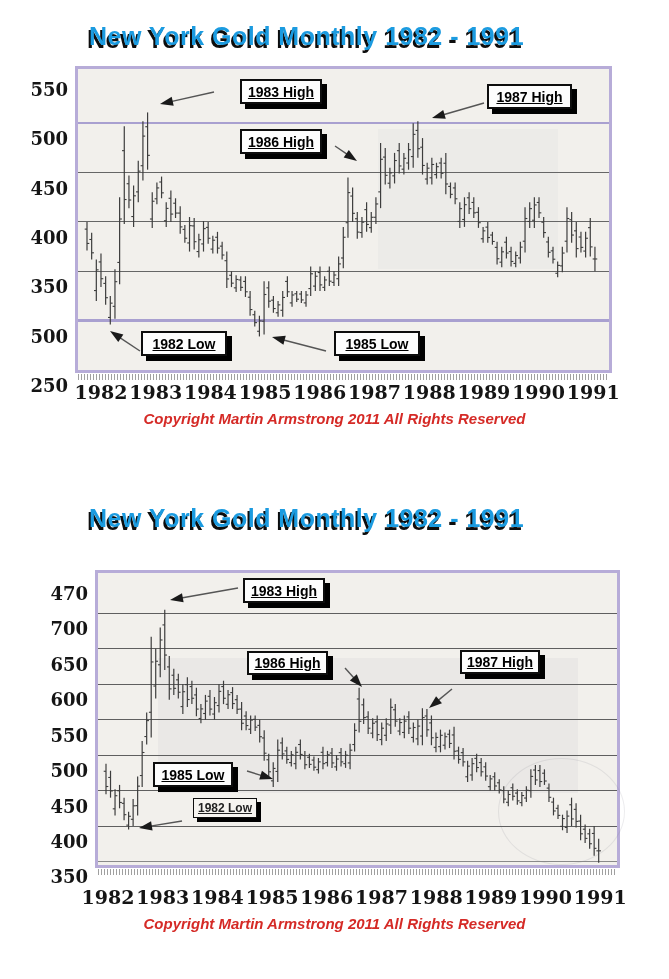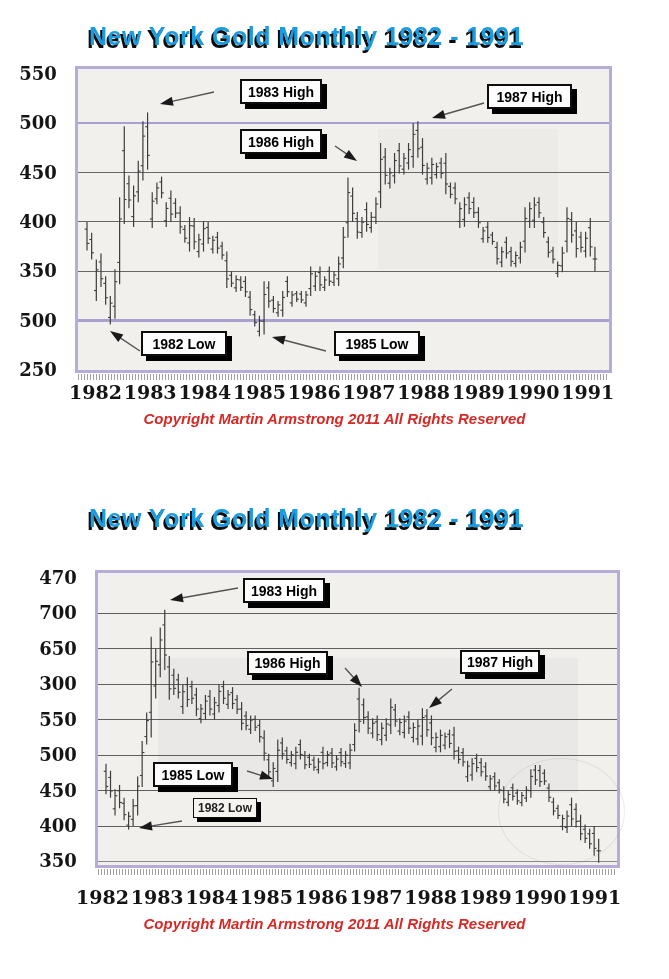--- a/index.html
+++ b/index.html
@@ -12,28 +12,28 @@
         font:italic 700 15px "Liberation Sans",sans-serif;color:var(--pink,#efa2bb);
         text-shadow:-2px 2px 0 rgba(80,75,85,.85);}
   .copyright{position:absolute;left:0;width:669px;text-align:center;
         font:italic 700 15px "Liberation Sans",sans-serif;color:var(--red,#d52a26);}
   .plot{position:absolute;background:var(--plot-bg,#f2f0ec);border:3px solid var(--frame,#b7acd8);
         box-sizing:border-box;}
   .plot > svg{position:absolute;left:0;top:0;}
   .artifact{position:absolute;pointer-events:none;}
   .tickstrip{position:absolute;height:6px;opacity:.85;
         background:repeating-linear-gradient(90deg,#8f8f8f 0 1px,transparent 1px 3px);}
-  .ylab{position:absolute;width:60px;height:22px;line-height:22px;text-align:center;
-        font:600 18px "DejaVu Serif",serif;color:#151515;}
-  .xlab{position:absolute;width:64px;height:22px;line-height:22px;text-align:left;
+  .ylab{position:absolute;width:60px;height:22px;line-height:22px;text-align:right;
+        font:600 18px "DejaVu Serif",serif;color:#151515;margin-top:16px;}
+  .xlab{position:absolute;width:64px;height:22px;line-height:22px;text-align:center;
         font:600 19px "DejaVu Serif",serif;color:#151515;}
   .ann{position:absolute;background:var(--ann-bg,#fdfdfd);border:2px solid var(--ann-border,#0d0d0d);
         box-shadow:5px 5px 0 0 #000;box-sizing:border-box;white-space:nowrap;
         display:flex;align-items:center;justify-content:center;
-        font:700 14px "Liberation Sans",sans-serif;color:#000;}
+        font:700 14px "Liberation Sans",sans-serif;color:#000;text-decoration:underline;}
   .ann.small{font-size:12px;border-width:1px;box-shadow:4px 4px 0 0 #000;background:#f6f4f0;color:#222;}
   #overlay,#ann-layer{position:absolute;left:0;top:0;pointer-events:none;}
 </style>
 </head>
 <body>
 
 <div class="page">
 
   <div class="chart-title" style="top:22px;">New York Gold Monthly 1982 - 1991</div>
 
@@ -784,21 +784,21 @@
     <div class="xlab" style="left: 233.1px; top: 381px;">1985</div>
     <div class="xlab" style="left: 287.8px; top: 381px;">1986</div>
     <div class="xlab" style="left: 342.5px; top: 381px;">1987</div>
     <div class="xlab" style="left: 397.2px; top: 381px;">1988</div>
     <div class="xlab" style="left: 451.9px; top: 381px;">1989</div>
     <div class="xlab" style="left: 506.6px; top: 381px;">1990</div>
     <div class="xlab" style="left: 561.3px; top: 381px;">1991</div>
     <div class="ylab" style="left: 28px; top: 566.961px;">470</div>
     <div class="ylab" style="left: 28px; top: 602.398px;">700</div>
     <div class="ylab" style="left: 28px; top: 637.835px;">650</div>
-    <div class="ylab" style="left: 28px; top: 673.272px;">300</div>
+    <div class="ylab" style="left: 28px; top: 673.272px;">600</div>
     <div class="ylab" style="left: 28px; top: 708.709px;">550</div>
     <div class="ylab" style="left: 28px; top: 744.146px;">500</div>
     <div class="ylab" style="left: 28px; top: 779.583px;">450</div>
     <div class="ylab" style="left: 28px; top: 815.019px;">400</div>
     <div class="ylab" style="left: 28px; top: 850.456px;">350</div>
     <div class="xlab" style="left: 76px; top: 886px;">1982</div>
     <div class="xlab" style="left: 130.7px; top: 886px;">1983</div>
     <div class="xlab" style="left: 185.4px; top: 886px;">1984</div>
     <div class="xlab" style="left: 240.1px; top: 886px;">1985</div>
     <div class="xlab" style="left: 294.8px; top: 886px;">1986</div>

